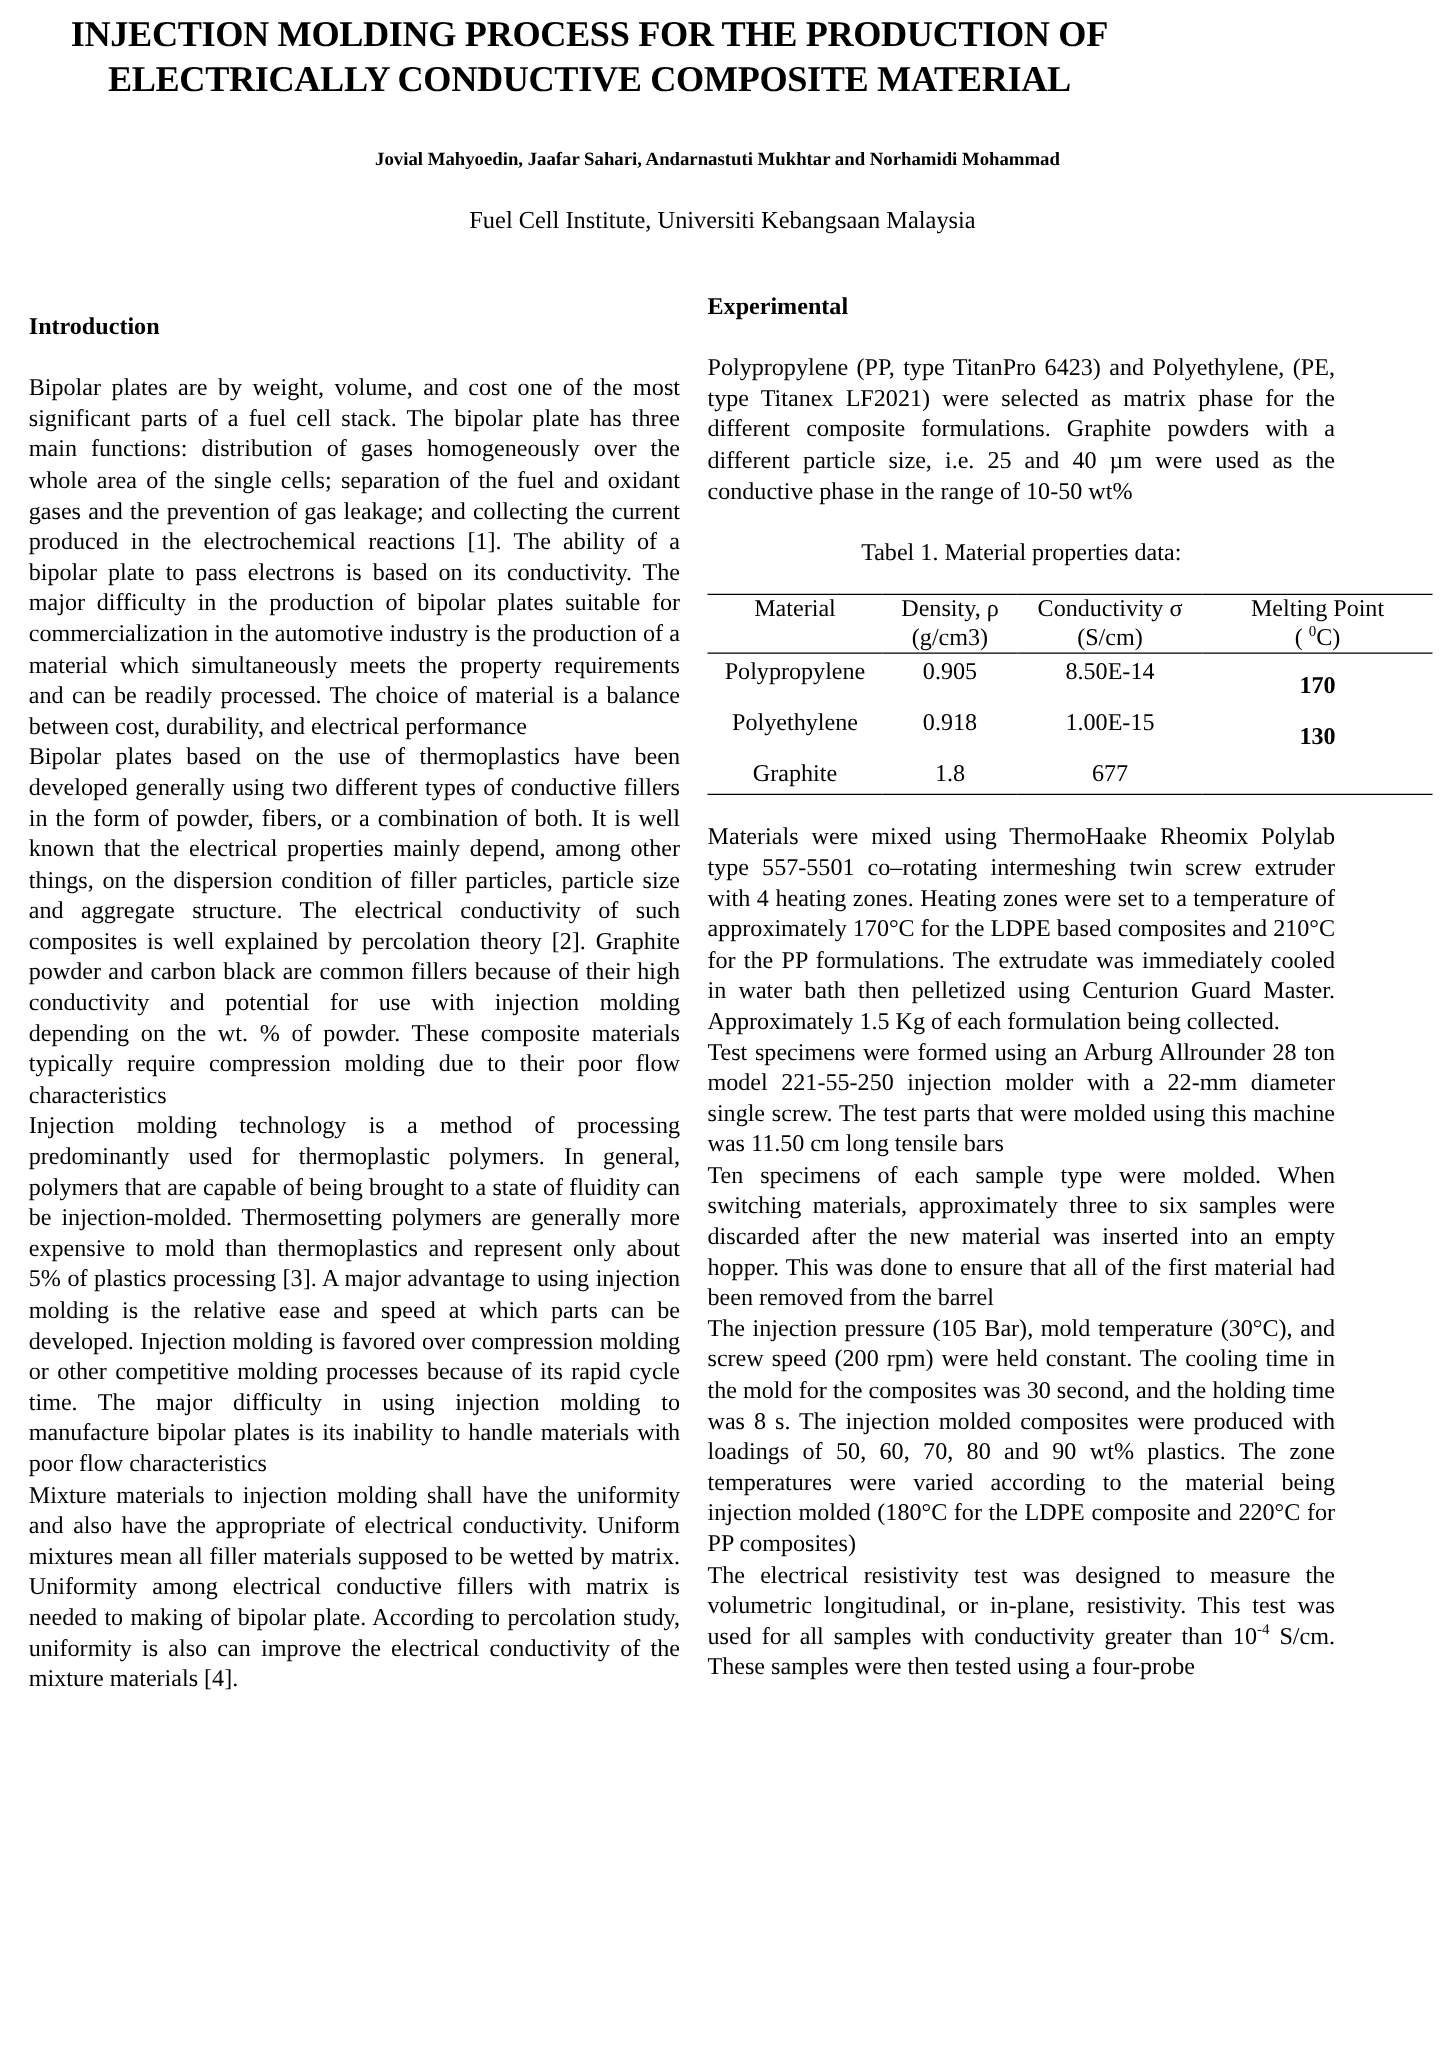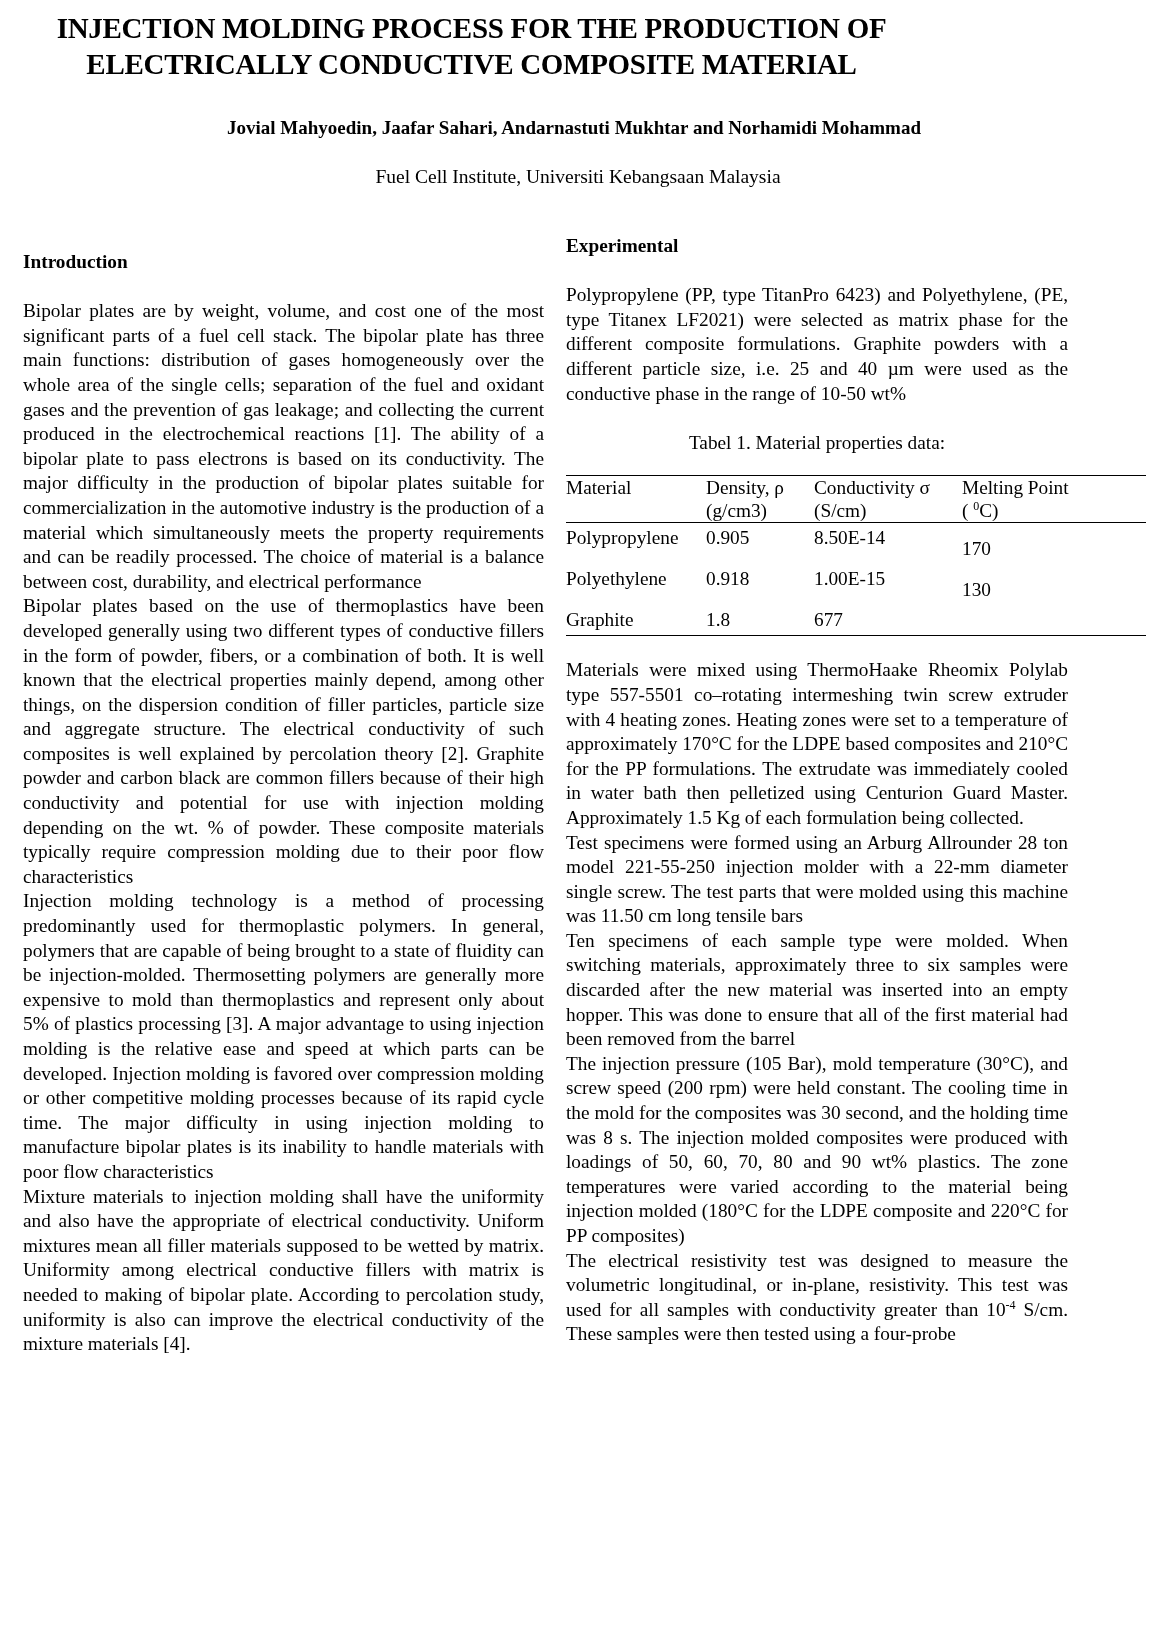--- a/index.html
+++ b/index.html
@@ -8,45 +8,45 @@
     font-family: "Liberation Serif", "DejaVu Serif", serif;
     color: #000;
   }
   .title {
     position: absolute; left: 0; top: 10px; width: 943px;
     text-align: center; font-weight: bold; font-size: 29px; line-height: 36px;
     letter-spacing: -0.3px;
   }
   .authors {
     position: absolute; left: 0; top: 116px; width: 1148px;
-    text-align: center; font-weight: bold; font-size: 19px; line-height: 24px;
+    text-align: center; font-weight: bold; font-size: 15px; line-height: 24px;
   }
   .affil {
     position: absolute; left: 0; top: 165px; width: 1156px;
     text-align: center; font-size: 19.5px; line-height: 24px;
   }
   .col {
     position: absolute; font-size: 19.3px; line-height: 24.6px;
     text-align: justify;
   }
   .col.left { left: 23px; top: 250px; width: 521px; }
   .col.right { left: 566px; top: 234px; width: 502px; }
   .heading { font-weight: bold; margin: 0 0 24.6px 0; }
   p { margin: 0; }
   p.gap { margin-bottom: 24.6px; }
   .caption { margin: 0 0 20px 0; text-align: center; }
   table.props {
     border-collapse: collapse; width: 580px; font-size: 19.3px;
-    margin: 0 0 22px 0; text-align: left;
+    margin: 0 0 22px 0; text-align: center;
   }
   table.props th { font-weight: normal; line-height: 23px; padding: 0; vertical-align: top; }
   table.props thead tr { border-top: 1.5px solid #000; border-bottom: 1.5px solid #000; }
   table.props tbody tr:last-child { border-bottom: 1.5px solid #000; }
   table.props td { line-height: 24px; padding: 3px 0 3px 0; vertical-align: top; }
-  table.props td.mp { padding-top: 14px; vertical-align: top; }
+  table.props td.mp { padding-top: 14px; vertical-align: top; font-weight: bold; }
   sup { font-size: 12px; line-height: 0; }
 </style>
 </head>
 <body>
 
 <div class="title">
   <div>INJECTION MOLDING PROCESS FOR THE PRODUCTION OF</div>
   <div>ELECTRICALLY CONDUCTIVE COMPOSITE MATERIAL</div>
 </div>
 <div class="authors">Jovial Mahyoedin, Jaafar Sahari, Andarnastuti Mukhtar and Norhamidi Mohammad</div>

